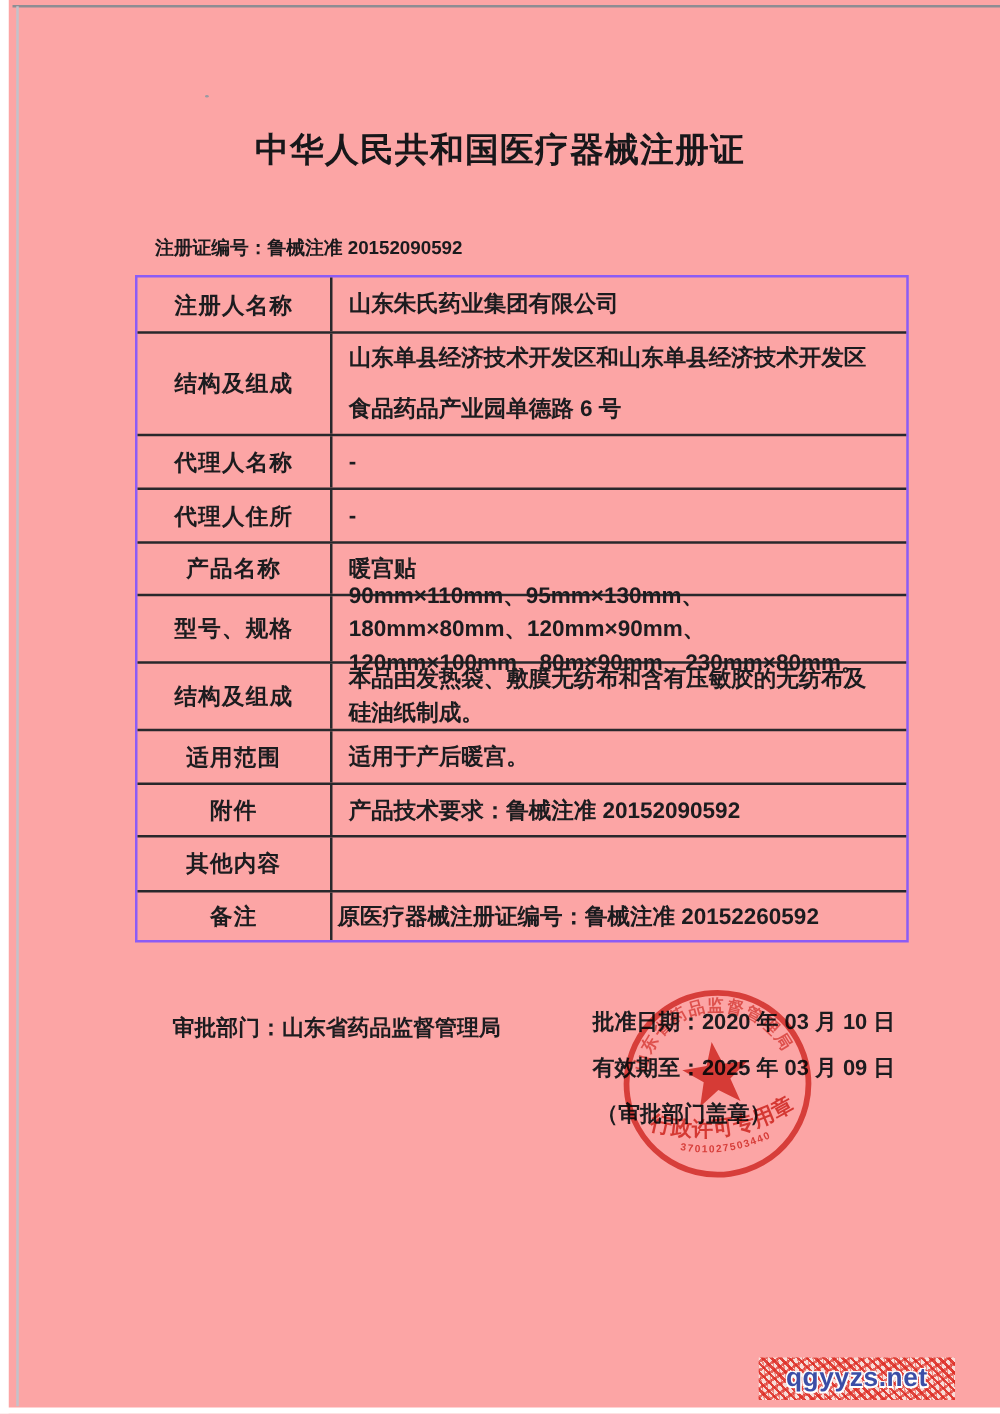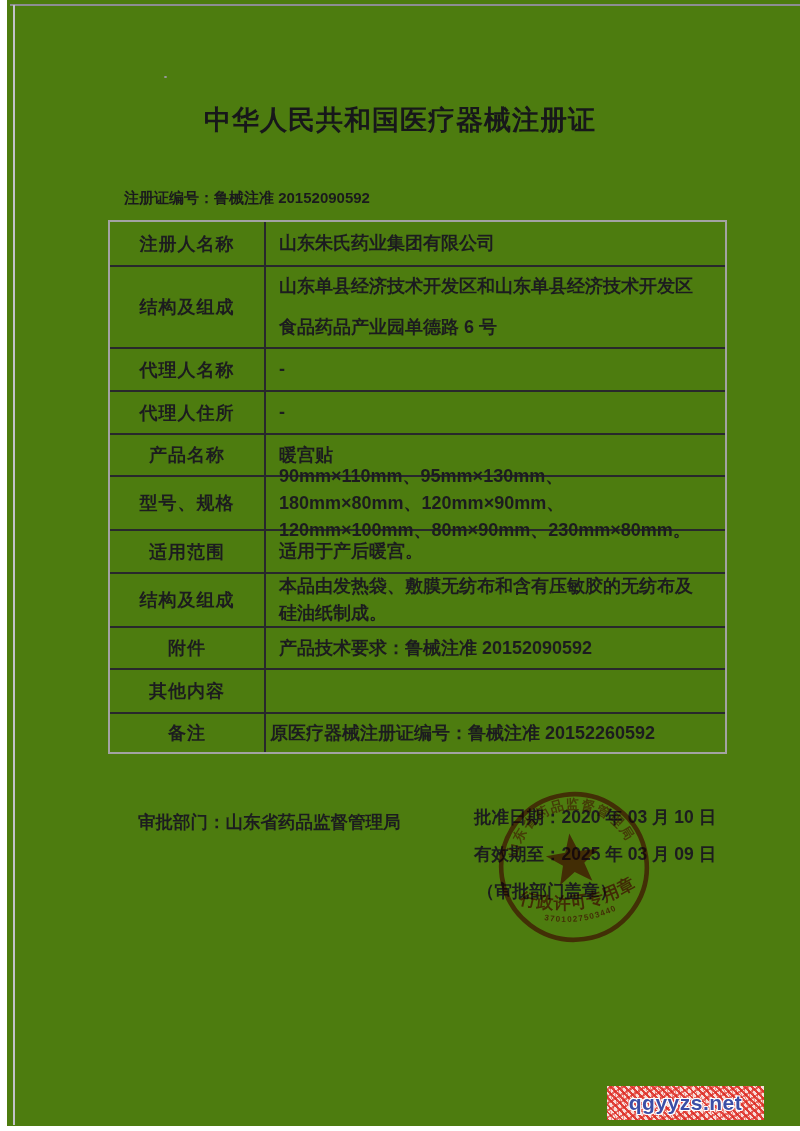--- a/index.html
+++ b/index.html
@@ -1,30 +1,30 @@
 <!DOCTYPE html>
 <html><head>
 <meta charset="utf-8">
 <style>
   html,body{margin:0;padding:0;background:#ffffff;}
   body{font-family:"Liberation Sans","DejaVu Sans",sans-serif;color:#1b1b1e;}
-  .scan{position:relative;width:800px;height:1131px;background:#4d7c0f;overflow:hidden;}
+  .scan{position:relative;width:800px;height:1131px;background:#fca5a5;overflow:hidden;}
   
   .edge-top{position:absolute;left:10px;top:4px;right:0;height:2px;background:#8d8d93;}
   .edge-left-white{position:absolute;left:0;top:0;width:7px;height:100%;background:#ffffff;}
   .edge-left-line{position:absolute;left:13px;top:5px;width:2px;height:1120px;background:#c2c2ca;}
   .edge-bottom-white{position:absolute;left:0;bottom:0;width:100%;height:5px;background:#ffffff;}
   .speck{position:absolute;left:164px;top:76px;width:3px;height:2px;background:#9a9aa2;border-radius:50%;}
 
   .doc-title{position:absolute;left:0;right:0;top:102px;text-align:center;
     font-size:27px;font-weight:700;letter-spacing:1px;color:#17171a;}
   .cert-line{position:absolute;left:124px;top:189px;font-size:15px;font-weight:700;color:#1a1a1d;}
 
   .reg-table{position:absolute;left:108px;top:220px;width:619px;
-    border:2px solid #a3a3a3;box-sizing:border-box;background:transparent;}
+    border:2px solid #8b5cf6;box-sizing:border-box;background:transparent;}
   .trow{display:flex;box-sizing:border-box;}
   .trow + .trow{border-top:2px solid #28282c;}
   .tlabel{width:156px;flex:0 0 156px;border-right:2px solid #28282c;box-sizing:border-box;
     display:flex;align-items:center;justify-content:center;
     font-size:18px;font-weight:700;letter-spacing:1px;color:#1c1c1f;}
   .tvalue{flex:1;display:flex;align-items:center;box-sizing:border-box;
     padding:2px 24px 2px 13px;font-size:18px;font-weight:600;color:#1c1c1f;line-height:1.5;}
   .trow.gap-wide .tvalue{line-height:2.3;}
   .trow.note-row .tvalue{padding-left:4px;}
 
@@ -82,27 +82,27 @@
       <div class="tvalue">-</div>
     </div>
     <div class="trow" style="height:42px">
       <div class="tlabel">产品名称</div>
       <div class="tvalue">暖宫贴</div>
     </div>
     <div class="trow" style="height:54px">
       <div class="tlabel">型号、规格</div>
       <div class="tvalue">90mm×110mm、95mm×130mm、180mm×80mm、120mm×90mm、120mm×100mm、80m×90mm、230mm×80mm。</div>
     </div>
+    <div class="trow" style="height:54px">
+      <div class="tlabel">结构及组成</div>
+      <div class="tvalue">本品由发热袋、敷膜无纺布和含有压敏胶的无纺布及硅油纸制成。</div>
+    </div>
     <div class="trow" style="height:43px">
       <div class="tlabel">适用范围</div>
       <div class="tvalue">适用于产后暖宫。</div>
-    </div>
-    <div class="trow" style="height:54px">
-      <div class="tlabel">结构及组成</div>
-      <div class="tvalue">本品由发热袋、敷膜无纺布和含有压敏胶的无纺布及硅油纸制成。</div>
     </div>
     <div class="trow" style="height:42px">
       <div class="tlabel">附件</div>
       <div class="tvalue">产品技术要求：鲁械注准 20152090592</div>
     </div>
     <div class="trow" style="height:44px">
       <div class="tlabel">其他内容</div>
       <div class="tvalue"></div>
     </div>
     <div class="trow note-row" style="height:40px">

